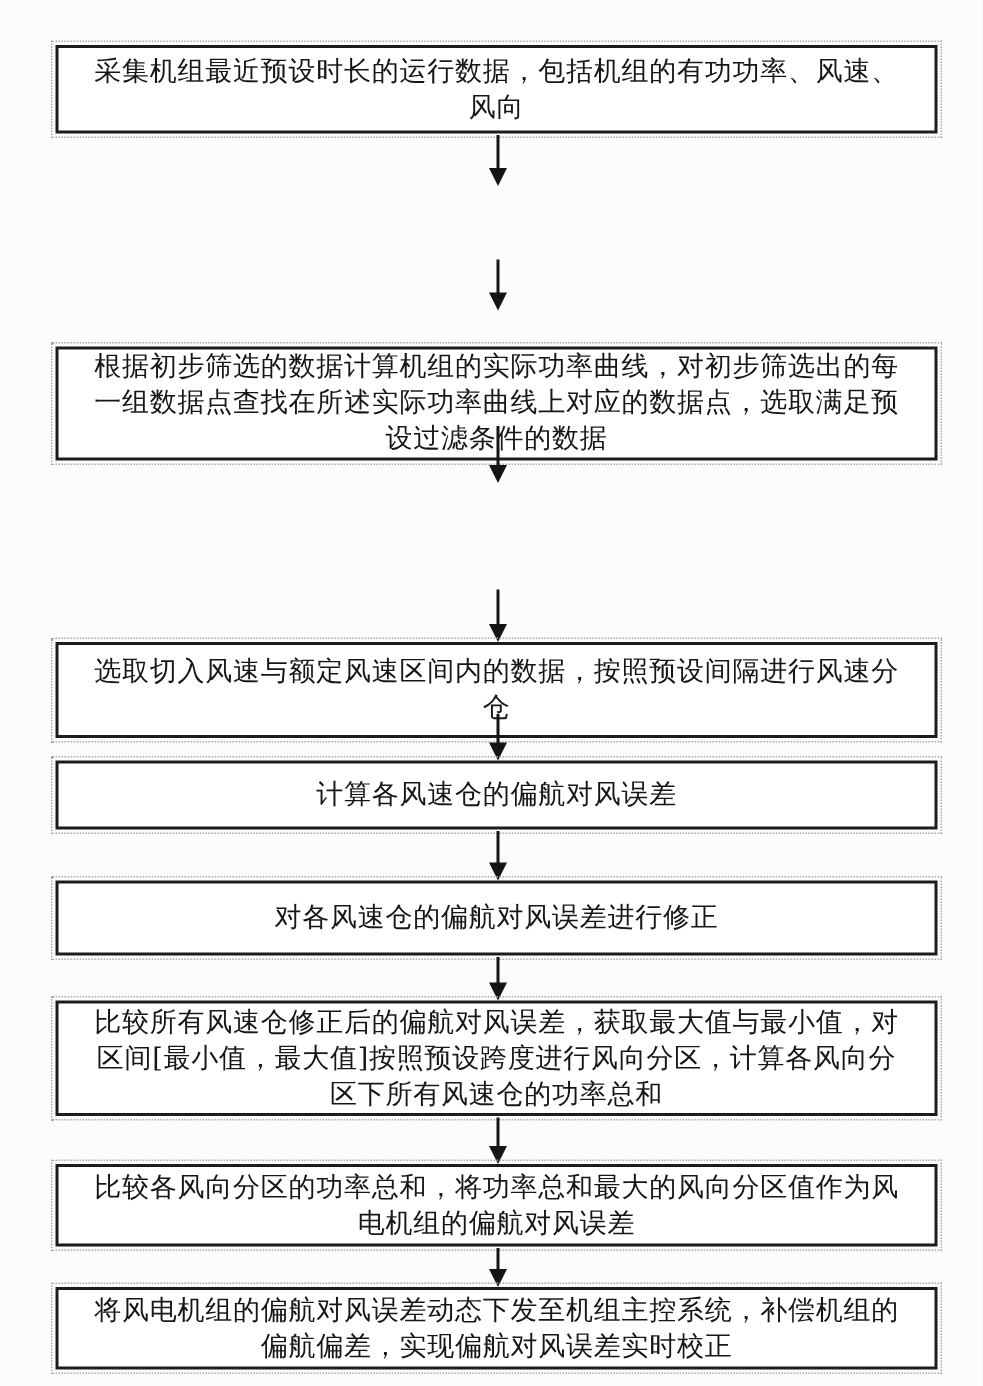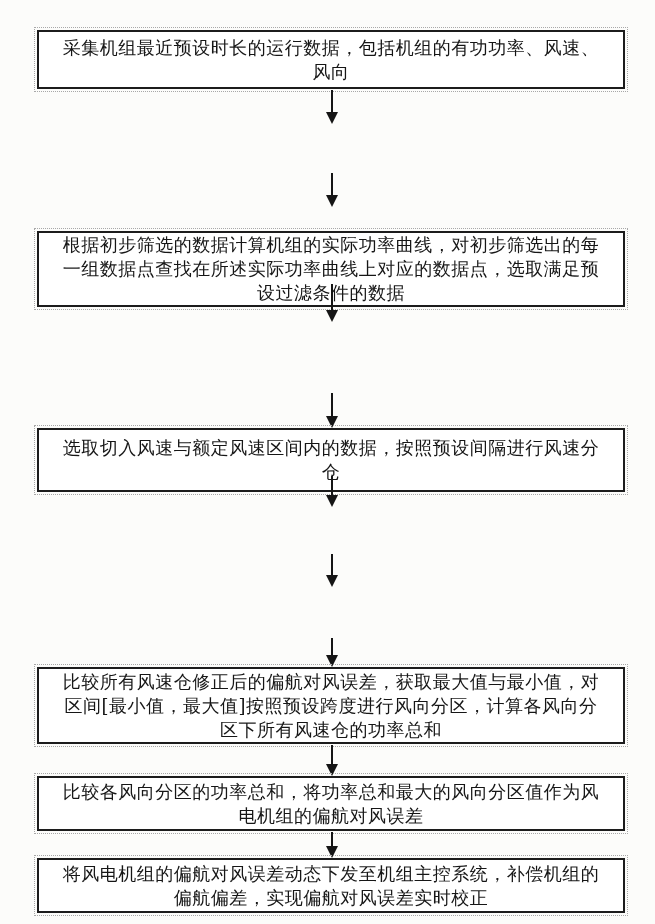--- a/index.html
+++ b/index.html
@@ -100,26 +100,32 @@
 
   <div class="flow-box" style="top:428px; height:64px;">
     <div class="flow-box-text">选取切入风速与额定风速区间内的数据，按照预设间隔进行风速分仓</div>
   </div>
 
   <div class="flow-arrow" style="top:476px; height:31px;">
     <div class="arrow-shaft"></div>
     <div class="arrow-head"></div>
   </div>
 
+  <div class="flow-box" style="top:507px; height:46px;">
+    <div class="flow-box-text">计算各风速仓的偏航对风误差</div>
+  </div>
 
   <div class="flow-arrow" style="top:554px; height:33px;">
     <div class="arrow-shaft"></div>
     <div class="arrow-head"></div>
   </div>
 
+  <div class="flow-box" style="top:587px; height:50px;">
+    <div class="flow-box-text">对各风速仓的偏航对风误差进行修正</div>
+  </div>
 
   <div class="flow-arrow" style="top:638px; height:29px;">
     <div class="arrow-shaft"></div>
     <div class="arrow-head"></div>
   </div>
 
   <div class="flow-box" style="top:667px; height:77px;">
     <div class="flow-box-text">比较所有风速仓修正后的偏航对风误差，获取最大值与最小值，对区间[最小值，最大值]按照预设跨度进行风向分区，计算各风向分区下所有风速仓的功率总和</div>
   </div>
 

